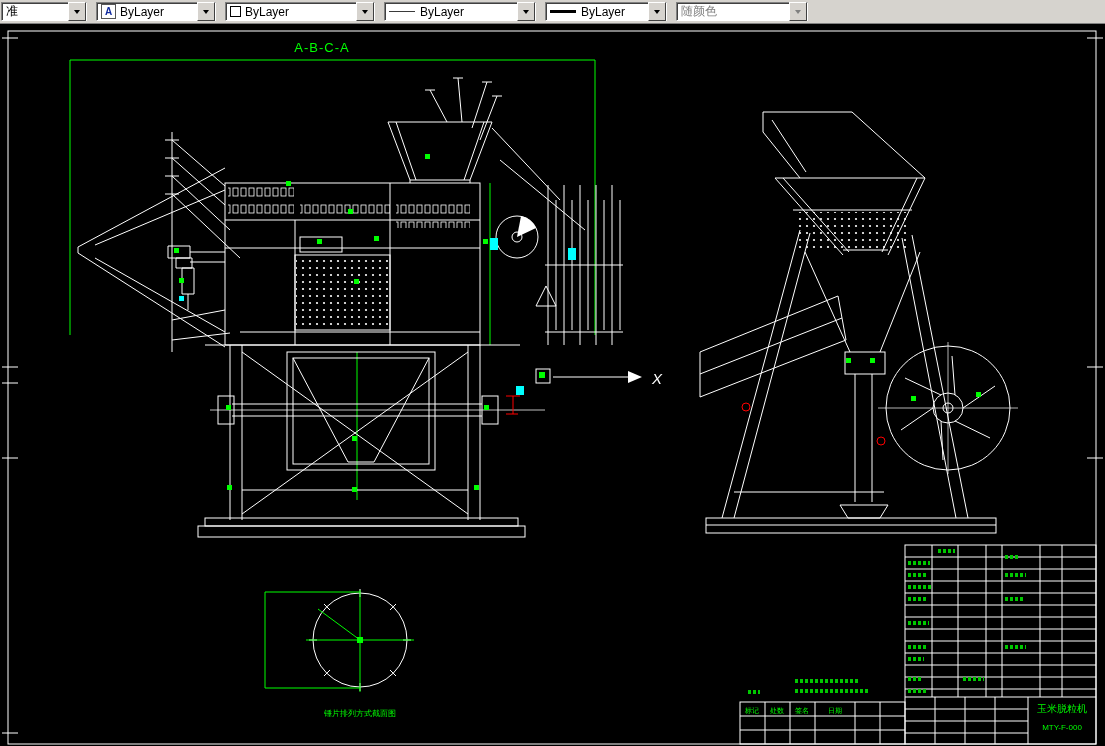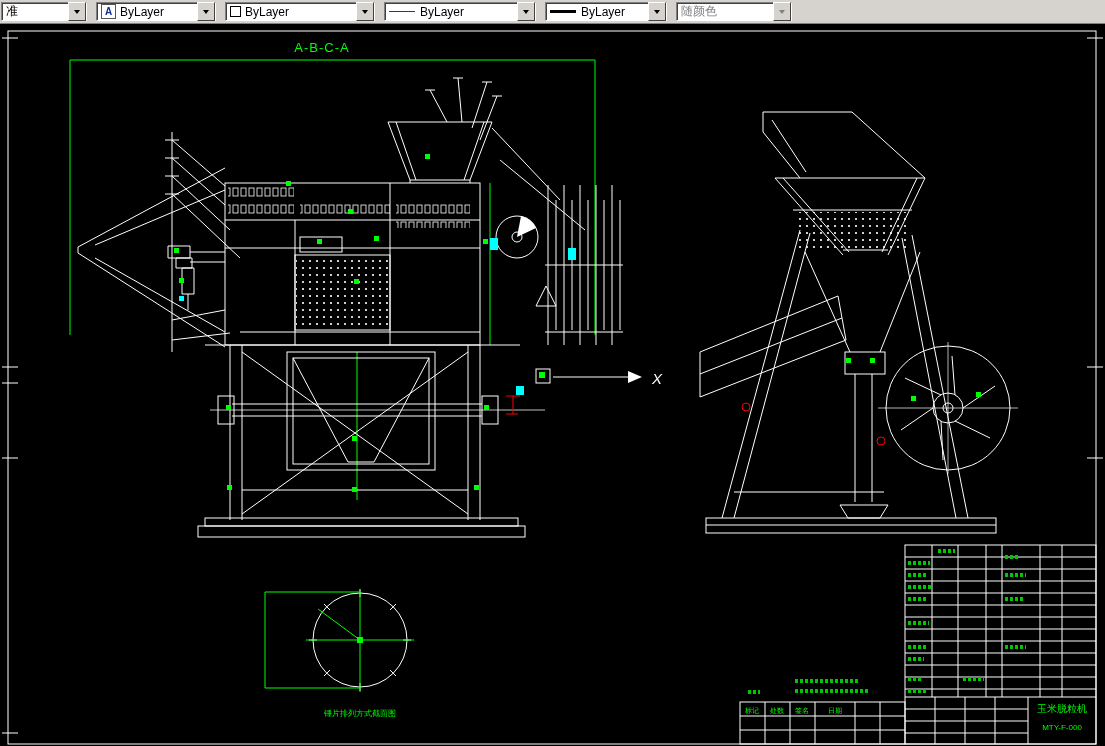--- a/index.html
+++ b/index.html
@@ -77,21 +77,21 @@
   </div>
 
   <div class="combo" style="width:122px">
     <span class="lwline"></span>
     <span class="combo-text">ByLayer</span>
     <span class="combo-btn">
         <span class="arr"></span>
       </span>
   </div>
 
-  <div class="combo disabled" style="width:116px">
+  <div class="combo disabled" style="width:132px">
     <span class="combo-text">随颜色</span>
     <span class="combo-btn">
         <span class="arr"></span>
       </span>
   </div>
 
 </div>
 
 <div class="canvas">
 <svg width="1105" height="722" viewBox="0 24 1105 722" xmlns="http://www.w3.org/2000/svg">

